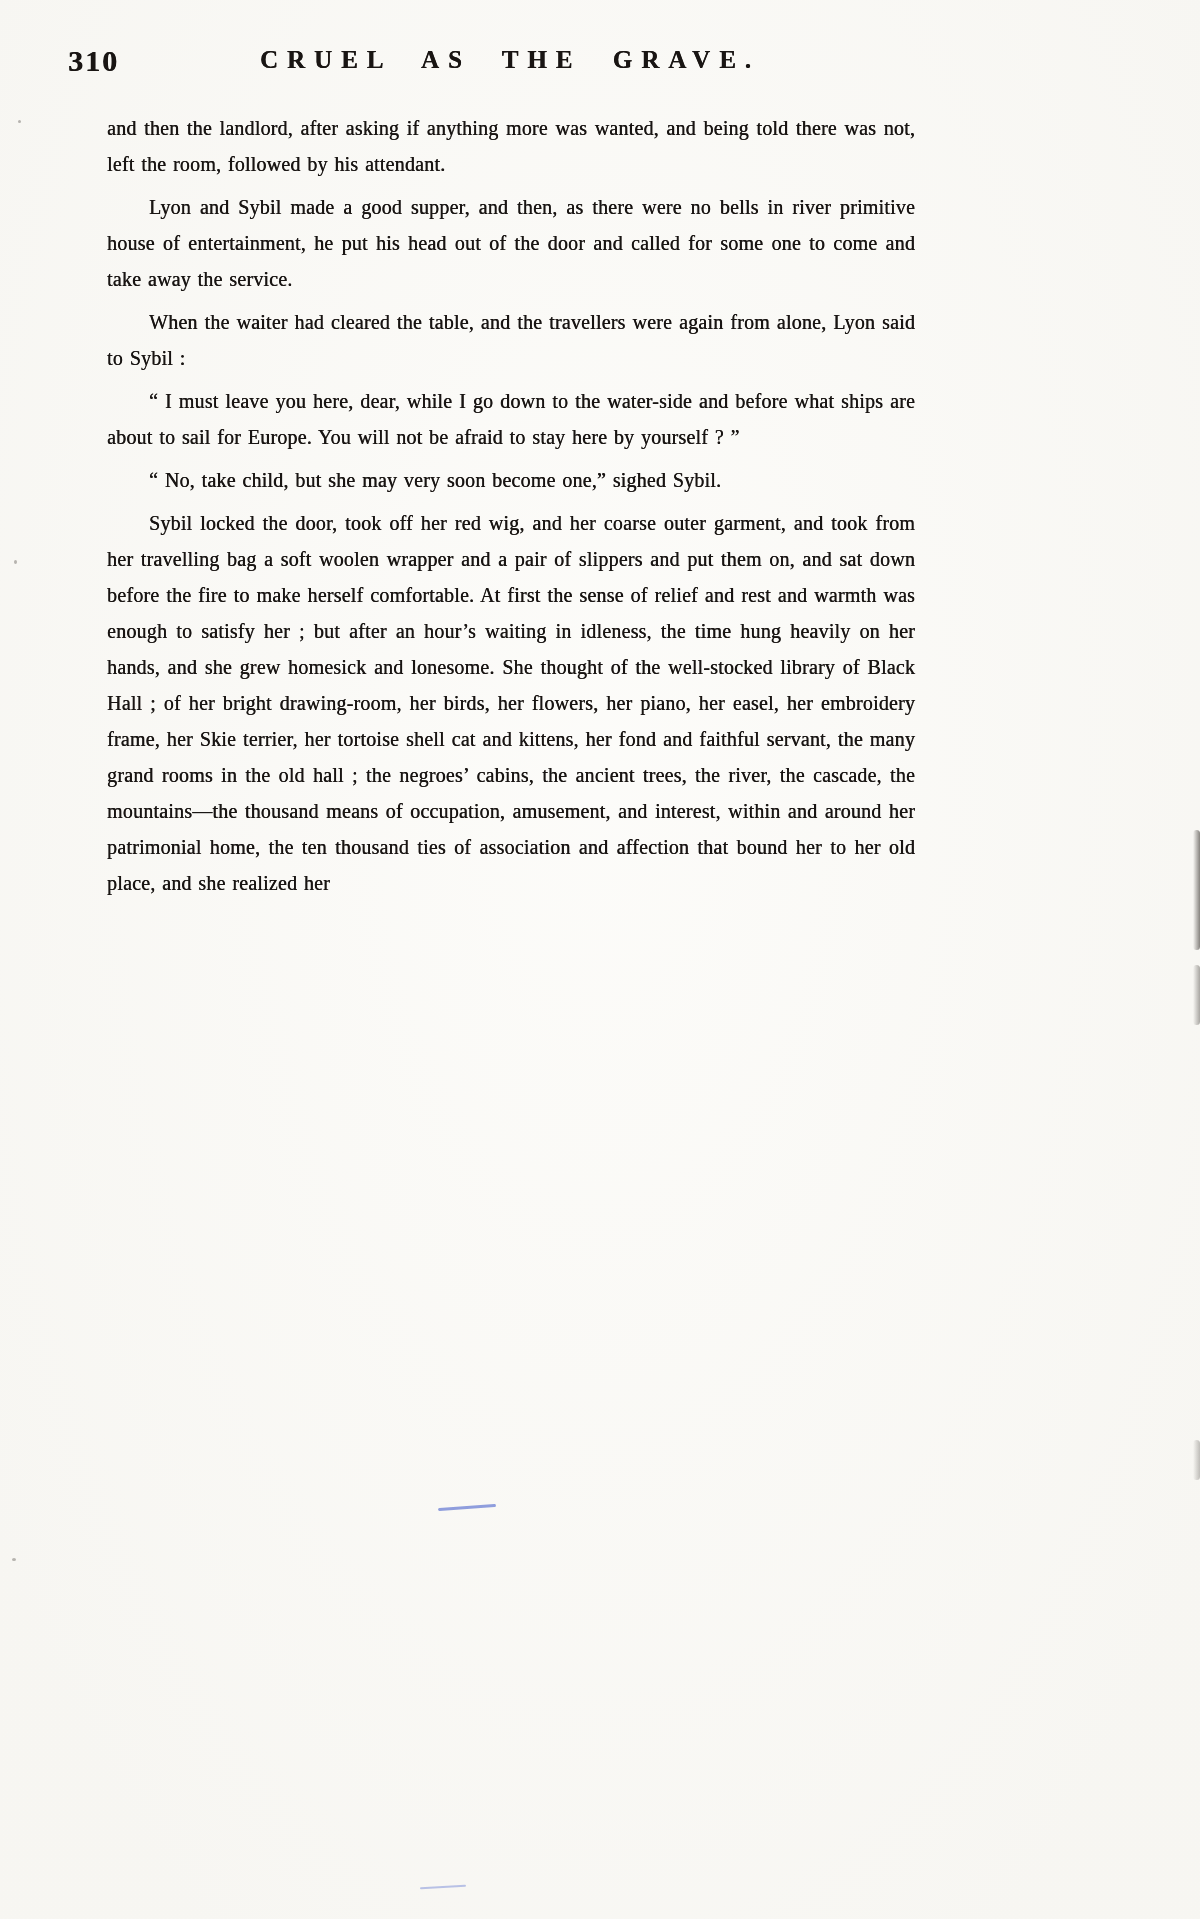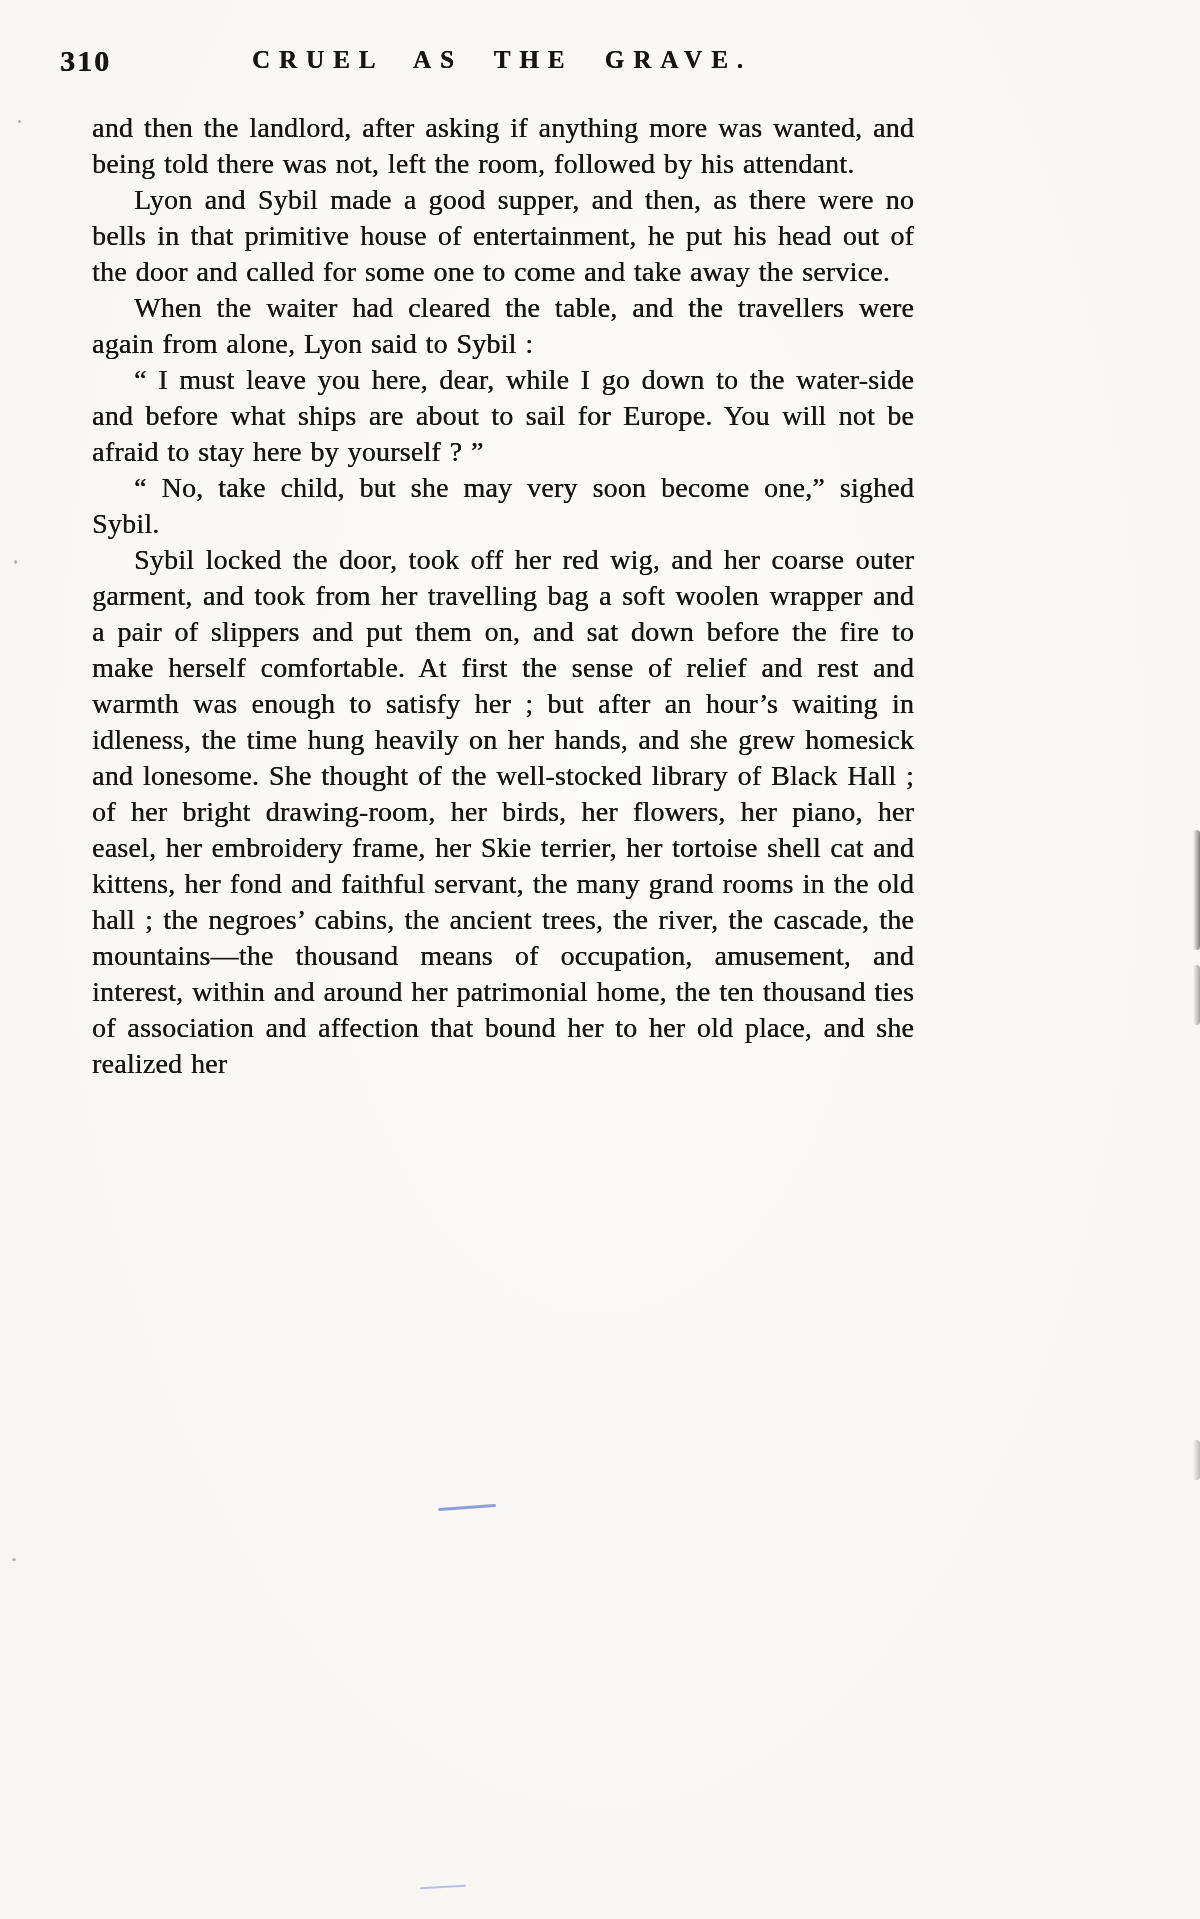--- a/index.html
+++ b/index.html
@@ -14,20 +14,21 @@
     overflow: hidden;
     font-family: "Liberation Serif", "DejaVu Serif", serif;
     color: #191513;
   }
   .scan-page {
     position: absolute;
     inset: 0;
     background:
       radial-gradient(ellipse at 50% 40%, rgba(255,255,255,0.35), rgba(0,0,0,0.015) 85%),
       #fbfaf6;
+    padding-left: 8px;
   }
   .page-header {
     position: relative;
     width: 820px;
     margin: 44px 0 0 92px;
     height: 40px;
   }
   .page-number {
     position: absolute;
     left: -32px;
@@ -46,22 +47,22 @@
     word-spacing: 16px;
     padding-top: 2px;
     text-shadow: 0.3px 0 0 currentColor;
     white-space: nowrap;
   }
   .page-body {
     width: 822px;
     margin: 26px 0 0 92px;
   }
   .page-body p {
-    margin: 0;
-    font-size: 28px;
+    margin: 7px;
+    font-size: 20px;
     line-height: 36px;
     text-align: justify;
     text-indent: 42px;
     word-spacing: 1.5px;
     letter-spacing: 0.2px;
     text-shadow: 0.35px 0 0 currentColor;
   }
   .page-body p.no-indent {
     text-indent: 0;
   }
@@ -107,21 +108,21 @@
 
 <div class="scan-page">
 
   <div class="page-header">
     <span class="page-number">310</span>
     <span class="running-title">CRUEL AS THE GRAVE.</span>
   </div>
 
   <div class="page-body">
     <p class="no-indent">and then the landlord, after asking if anything more was wanted, and being told there was not, left the room, followed by his attendant.</p>
-    <p>Lyon and Sybil made a good supper, and then, as there were no bells in that primitive house of entertainment, he put his head out of the door and called for some one to come and take away the service.</p>
+    <p>Lyon and Sybil made a good supper, and then, as there were no bells in river primitive house of entertainment, he put his head out of the door and called for some one to come and take away the service.</p>
     <p>When the waiter had cleared the table, and the travellers were again from alone, Lyon said to Sybil :</p>
     <p>“ I must leave you here, dear, while I go down to the water-side and before what ships are about to sail for Europe.  You will not be afraid to stay here by yourself ? ”</p>
     <p>“ No, take child, but she may very soon become one,” sighed Sybil.</p>
     <p>Sybil locked the door, took off her red wig, and her coarse outer garment, and took from her travelling bag a soft woolen wrapper and a pair of slippers and put them on, and sat down before the fire to make herself comfortable. At first the sense of relief and rest and warmth was enough to satisfy her ; but after an hour’s waiting in idleness, the time hung heavily on her hands, and she grew homesick and lonesome.  She thought of the well-stocked library of Black Hall ; of her bright drawing-room, her birds, her flowers, her piano, her easel, her embroidery frame, her Skie terrier, her tortoise shell cat and kittens, her fond and faithful servant, the many grand rooms in the old hall ; the negroes’ cabins, the ancient trees, the river, the cascade, the mountains—the thousand means of occupation, amusement, and interest, within and around her patrimonial home, the ten thousand ties of association and affection that bound her to her old place, and she realized her</p>
   </div>
 
   <div class="edge-smudge s1"></div>
   <div class="edge-smudge s2"></div>
   <div class="edge-smudge s3"></div>
   <div class="pen-mark m1"></div>

